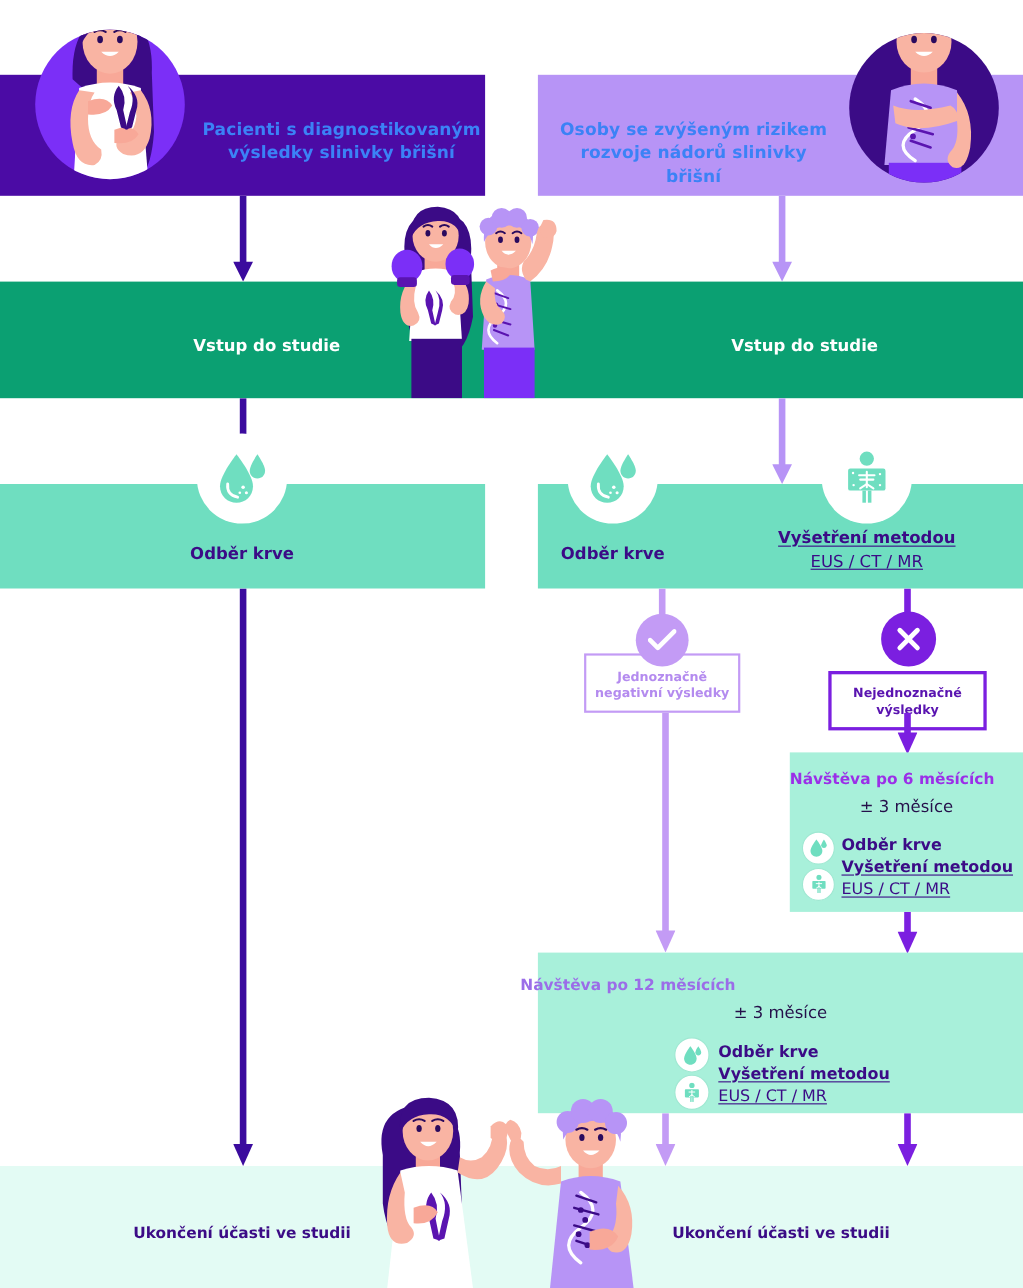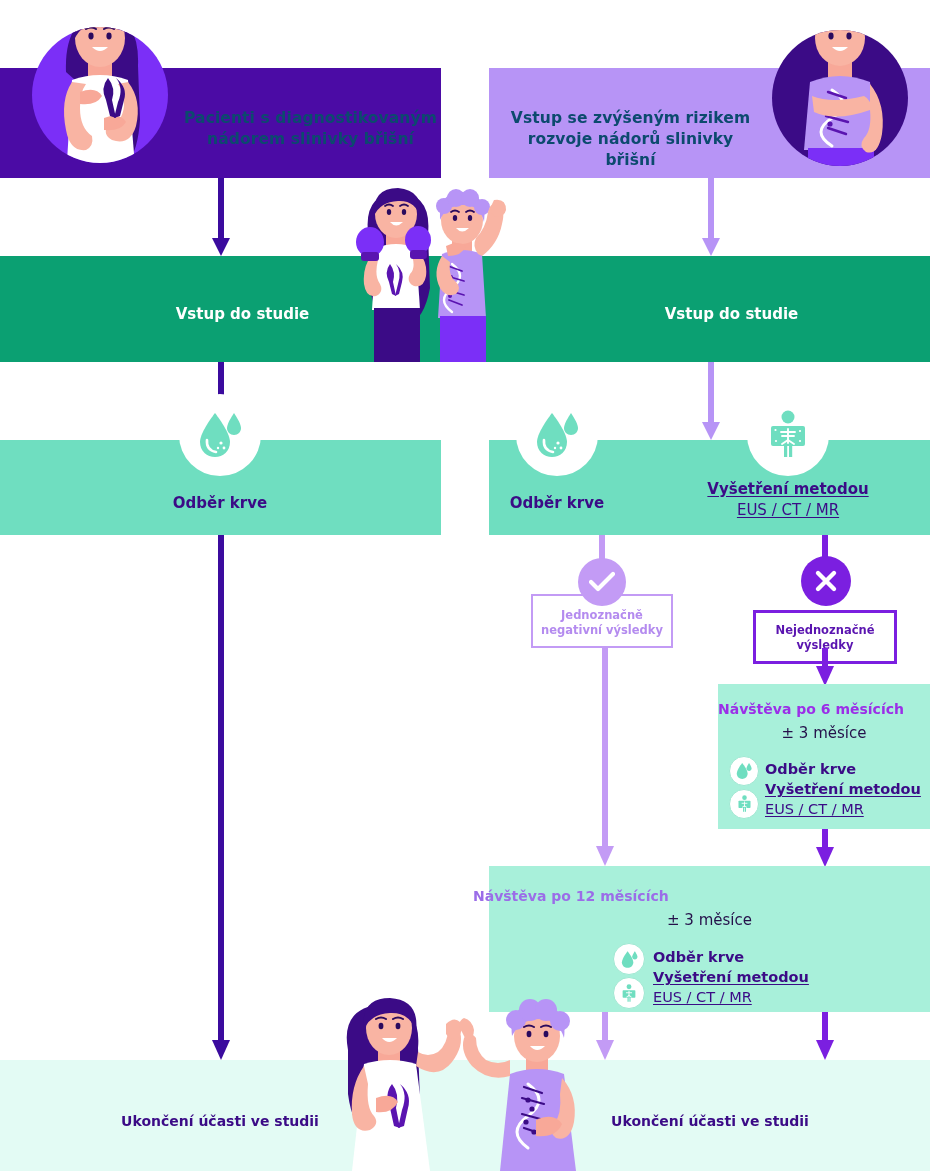--- a/index.html
+++ b/index.html
@@ -21,21 +21,21 @@
   .hdr-dark  { background:#4B0BA5; }
   .hdr-light { background:#B794F6; }
   .band-green{ background:#0BA072; }
   .box-teal  { background:#6FDEC0; }
   .box-mint  { background:#A8F0DA; }
   .box-mint2 { background:#A8F0DA; }
   .band-pale { background:#E3FBF4; }
 
   .hdr-label {
     position:absolute;
-    color:#0c4a6e;
+    color:#3b82f6;
     font-weight:bold;
     font-size:15.5px;
     line-height:21px;
     text-align:center;
     letter-spacing:.1px;
   }
 
   .band-label {
     position:absolute;
     color:#ffffff;
@@ -173,21 +173,21 @@
         <path d="M60 92 Q76 86 82 96 Q76 106 60 104 Z" fill="#F8A898"></path>
 
         <path d="M88 78 Q96 88 92 100 L96 118 L90 116 L86 100 Q80 88 88 78 Z" fill="#3B0B86"></path>
         <path d="M96 78 Q104 88 98 102 L94 118 L100 116 L104 100 Q108 88 96 78 Z" fill="#3B0B86"></path>
       </g>
     </svg>
   </div>
 
   <div class="hdr-label" style="left:180px; top:108px; width:261px;">
     <span>Pacienti s diagnostikovaným</span><br>
-    <span>nádorem slinivky břišní</span>
+    <span>výsledky slinivky břišní</span>
   </div>
 
   <div class="abs" style="left:762px; top:0px; width:160px; height:178px;">
     <svg width="160" height="178" viewBox="0 0 160 178">
       <defs>
           <clipPath id="clipRightCircle">
             <circle cx="78" cy="98" r="68"></circle>
           </clipPath>
         </defs>
       <circle cx="78" cy="98" r="68" fill="#3B0B86"></circle>
@@ -227,21 +227,21 @@
         <circle cx="68" cy="124" r="2.6" fill="#5A14B0"></circle>
 
         <path d="M108 84 Q124 104 120 134 Q116 156 104 152 Q96 146 102 138 Q110 130 108 110 Z" fill="#F9B4A3"></path>
 
         <path d="M50 96 Q70 104 102 96 Q110 100 108 110 Q74 122 52 112 Z" fill="#F9B4A3"></path>
       </g>
     </svg>
   </div>
 
   <div class="hdr-label" style="left:500px; top:108px; width:261px;">
-    <span>Vstup se zvýšeným rizikem</span><br>
+    <span>Osoby se zvýšeným rizikem</span><br>
     <span>rozvoje nádorů slinivky břišní</span>
   </div>
 
   <svg class="abs" style="left:212px; top:178px;" width="18" height="78">
     <rect x="6" y="0" width="6" height="62" fill="#3B0B9E"></rect>
     <path d="M0 60 L18 60 L9 78 Z" fill="#3B0B9E"></path>
   </svg>
 
   <svg class="abs" style="left:702px; top:178px;" width="18" height="78">
     <rect x="6" y="0" width="6" height="62" fill="#B794F6"></rect>

